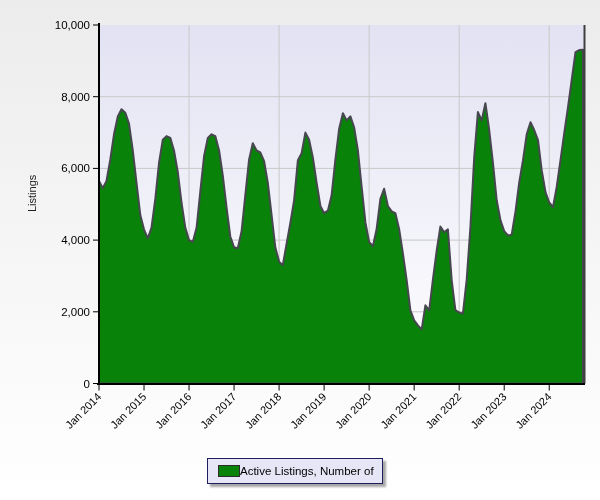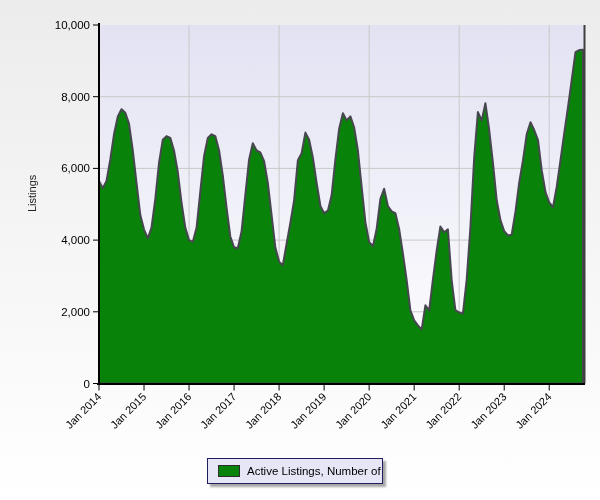--- a/index.html
+++ b/index.html
@@ -9,21 +9,21 @@
     background:linear-gradient(#ececec, #ffffff);
   }
   svg{position:absolute;left:0;top:0;}
   .y-title{
     position:absolute;left:22px;top:196px;width:20px;
     transform:rotate(-90deg);transform-origin:center;
     font-size:11px;color:#222;text-align:center;white-space:nowrap;
   }
   .legend{
     position:absolute;left:207px;top:458px;width:176px;height:26px;
-    display:flex;align-items:center;gap:7px;padding-left:10px;
+    display:flex;align-items:center;padding-left:10px;
     border:1px solid #1f1f5e;
     box-shadow:3px 3px 2px rgba(0,0,0,0.35);
     box-sizing:border-box;
     font-size:11.5px;color:#000;white-space:nowrap;
   }
   .legend .swatch{
     display:inline-block;width:22px;height:12px;
     border:1px solid #2d2d2d;box-sizing:border-box;
   }
 </style>

